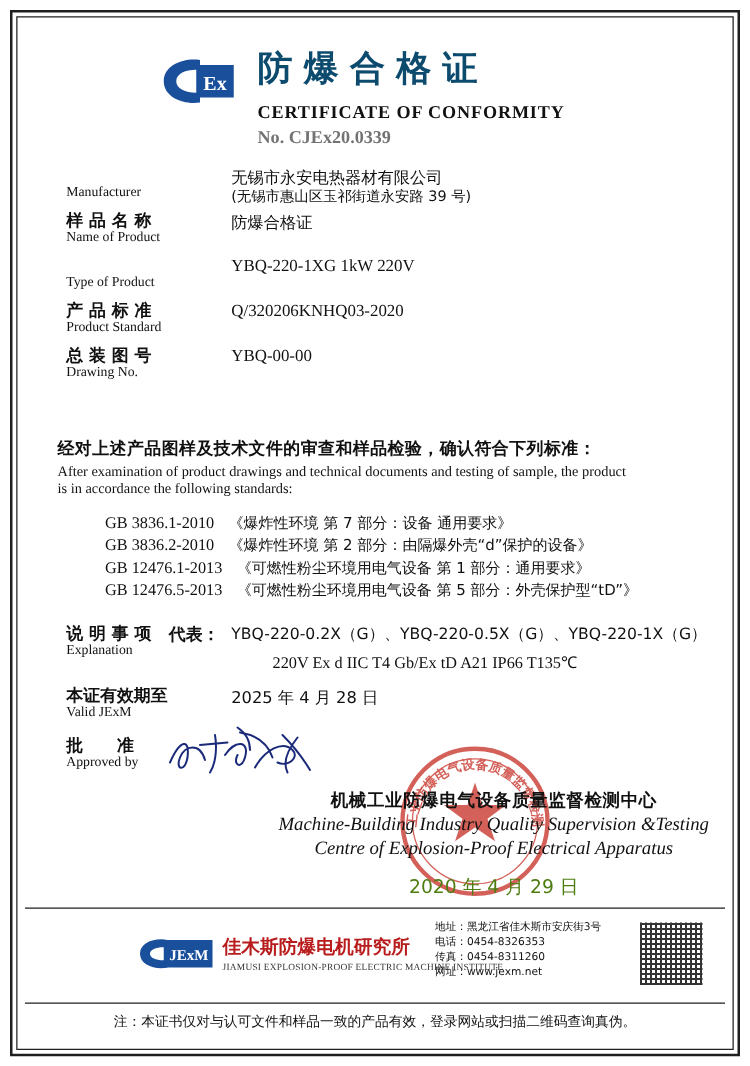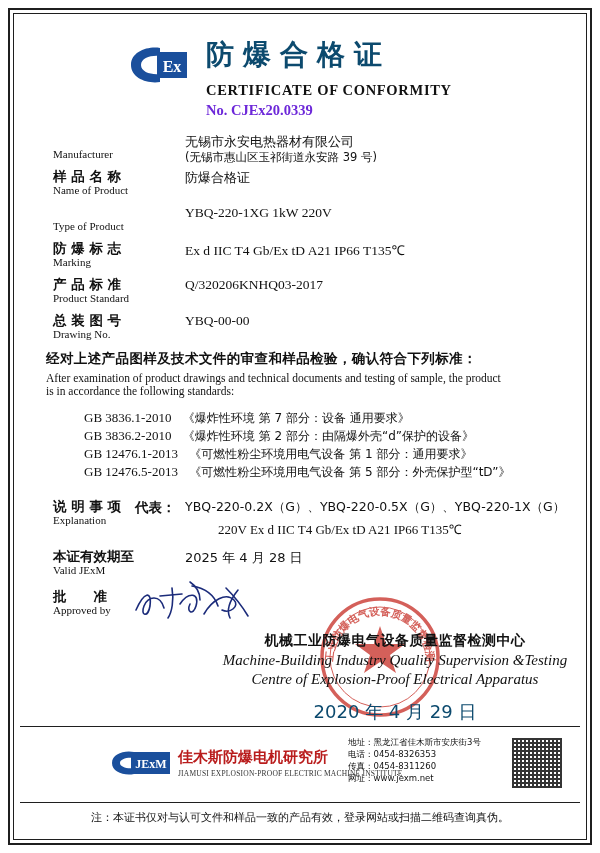--- a/index.html
+++ b/index.html
@@ -75,21 +75,21 @@
     letter-spacing: 0.7px;
     color: #111;
   }
   .cert-no {
     position: absolute;
     left: 186px;
     top: 82px;
     font-family: "Liberation Serif", serif;
     font-size: 14.5px;
     font-weight: bold;
-    color: #6d28d9;
+    color: #737373;
   }
 
   
   .fields {
     position: absolute;
     left: 0;
     top: 112px;
     width: 560px;
   }
   .row {
@@ -272,22 +272,22 @@
   }
   .org-en1, .org-en2 {
     font-family: "Liberation Serif", serif;
     font-size: 15px;
     color: #111;
     margin-top: 2px;
     font-style: italic;
   }
   .org-date {
     font-family: "DejaVu Sans", "Liberation Sans", sans-serif;
-    font-size: 18px;
-    color: #0c4a6e;
+    font-size: 15px;
+    color: #4d7c0f;
     margin-top: 12px;
   }
 
   
   .footer {
     position: absolute;
     left: 0;
     top: 706px;
     width: 560px;
     height: 70px;
@@ -399,30 +399,25 @@
         <div class="lbl-cn">样 品 名 称</div>
         <div class="lbl-en">Name of Product</div>
         <div class="val">防爆合格证</div>
       </div>
 
       <div class="row">
         <div class="lbl-en">Type of Product</div>
         <div class="val val-serif">YBQ-220-1XG      1kW      220V</div>
       </div>
 
-      <div class="row">
-        <div class="lbl-cn">防 爆 标 志</div>
-        <div class="lbl-en">Marking</div>
-        <div class="val val-serif">Ex d IIC T4 Gb/Ex tD A21 IP66 T135℃</div>
-      </div>
 
       <div class="row">
         <div class="lbl-cn">产 品 标 准</div>
         <div class="lbl-en">Product Standard</div>
-        <div class="val val-serif">Q/320206KNHQ03-2017</div>
+        <div class="val val-serif">Q/320206KNHQ03-2020</div>
       </div>
 
       <div class="row">
         <div class="lbl-cn">总 装 图 号</div>
         <div class="lbl-en">Drawing No.</div>
         <div class="val val-serif">YBQ-00-00</div>
       </div>
 
     </div>
 

